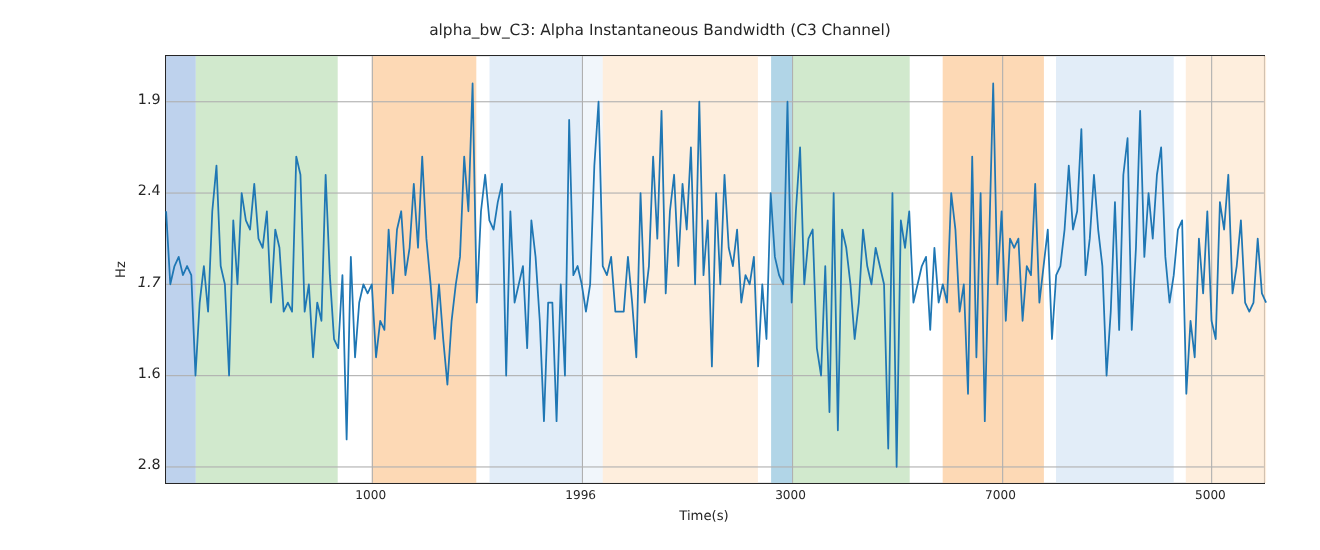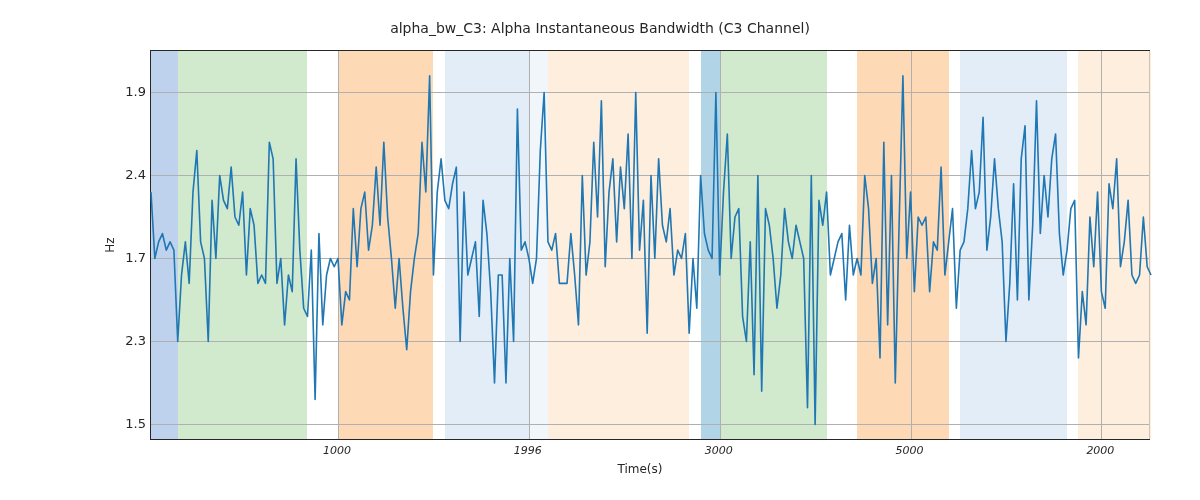--- a/index.html
+++ b/index.html
@@ -54,21 +54,20 @@
     font-size: 13px;
     text-align: right;
     width: 50px;
   }
   .tick-label-x {
     position: absolute;
     top: 444px;
     transform: translateX(-50%);
     font-size: 11px;
     text-align: center;
-    font-style: italic;
   }
   .xlabel {
     position: absolute;
     top: 462px;
     left: 0;
     width: 100%;
     text-align: center;
     font-size: 12px;
     padding-left: 40px;
   }
@@ -128,27 +127,27 @@
         <div class="gridline-v" style="left: 568.702px;"></div>
         <div class="gridline-v" style="left: 759.542px;"></div>
         <div class="gridline-v" style="left: 950.382px;"></div>
       </div>
     <svg class="line-svg">
       <path id="series-path" class="series-path" d="M0.00,141.06 L3.82,207.45 L7.63,190.85 L11.45,182.55 L15.27,199.15 L19.08,190.85 L22.90,199.15 L26.72,290.43 L30.53,224.04 L34.35,190.85 L38.17,232.34 L41.98,141.06 L45.80,99.57 L49.62,190.85 L53.44,207.45 L57.25,290.43 L61.07,149.36 L64.89,207.45 L68.70,124.47 L72.52,149.36 L76.34,157.66 L80.15,116.17 L83.97,165.96 L87.79,174.26 L91.60,141.06 L95.42,224.04 L99.24,157.66 L103.05,174.26 L106.87,232.34 L110.69,224.04 L114.50,232.34 L118.32,91.28 L122.14,107.87 L125.95,232.34 L129.77,207.45 L133.59,273.83 L137.40,224.04 L141.22,240.64 L145.04,107.87 L148.85,199.15 L152.67,257.23 L156.49,265.53 L160.31,199.15 L164.12,348.51 L167.94,182.55 L171.76,273.83 L175.57,224.04 L179.39,207.45 L183.21,215.74 L187.02,207.45 L190.84,273.83 L194.66,240.64 L198.47,248.94 L202.29,157.66 L206.11,215.74 L209.92,157.66 L213.74,141.06 L217.56,199.15 L221.37,174.26 L225.19,116.17 L229.01,174.26 L232.82,91.28 L236.64,165.96 L240.46,207.45 L244.27,257.23 L248.09,207.45 L251.91,257.23 L255.73,298.72 L259.54,240.64 L263.36,207.45 L267.18,182.55 L270.99,91.28 L274.81,141.06 L278.63,24.89 L282.44,224.04 L286.26,141.06 L290.08,107.87 L293.89,149.36 L297.71,157.66 L301.53,132.77 L305.34,116.17 L309.16,290.43 L312.98,141.06 L316.79,224.04 L320.61,207.45 L324.43,190.85 L328.24,265.53 L332.06,149.36 L335.88,182.55 L339.69,240.64 L343.51,331.91 L347.33,224.04 L351.15,224.04 L354.96,331.91 L358.78,207.45 L362.60,290.43 L366.41,58.09 L370.23,199.15 L374.05,190.85 L377.86,207.45 L381.68,232.34 L385.50,207.45 L389.31,99.57 L393.13,41.49 L396.95,190.85 L400.76,199.15 L404.58,182.55 L408.40,232.34 L412.21,232.34 L416.03,232.34 L419.85,182.55 L423.66,224.04 L427.48,273.83 L431.30,124.47 L435.11,224.04 L438.93,190.85 L442.75,91.28 L446.56,165.96 L450.38,49.79 L454.20,215.74 L458.02,141.06 L461.83,107.87 L465.65,190.85 L469.47,116.17 L473.28,157.66 L477.10,82.98 L480.92,207.45 L484.73,41.49 L488.55,199.15 L492.37,149.36 L496.18,282.13 L500.00,124.47 L503.82,207.45 L507.63,107.87 L511.45,174.26 L515.27,190.85 L519.08,157.66 L522.90,224.04 L526.72,199.15 L530.53,207.45 L534.35,182.55 L538.17,282.13 L541.98,207.45 L545.80,257.23 L549.62,124.47 L553.44,182.55 L557.25,199.15 L561.07,207.45 L564.89,41.49 L568.70,224.04 L572.52,141.06 L576.34,82.98 L580.15,207.45 L583.97,165.96 L587.79,157.66 L591.60,265.53 L595.42,290.43 L599.24,190.85 L603.05,323.62 L606.87,124.47 L610.69,340.21 L614.50,157.66 L618.32,174.26 L622.14,207.45 L625.95,257.23 L629.77,224.04 L633.59,157.66 L637.40,190.85 L641.22,207.45 L645.04,174.26 L648.85,190.85 L652.67,207.45 L656.49,356.81 L660.31,124.47 L664.12,373.40 L667.94,149.36 L671.76,174.26 L675.57,141.06 L679.39,224.04 L683.21,207.45 L687.02,190.85 L690.84,182.55 L694.66,248.94 L698.47,174.26 L702.29,224.04 L706.11,207.45 L709.92,224.04 L713.74,124.47 L717.56,157.66 L721.37,232.34 L725.19,207.45 L729.01,307.02 L732.82,91.28 L736.64,273.83 L740.46,124.47 L744.27,331.91 L748.09,174.26 L751.91,24.89 L755.73,207.45 L759.54,141.06 L763.36,240.64 L767.18,165.96 L770.99,174.26 L774.81,165.96 L778.63,240.64 L782.44,190.85 L786.26,199.15 L790.08,116.17 L793.89,224.04 L797.71,190.85 L801.53,157.66 L805.34,257.23 L809.16,199.15 L812.98,190.85 L816.79,157.66 L820.61,99.57 L824.43,157.66 L828.24,141.06 L832.06,66.38 L835.88,199.15 L839.69,165.96 L843.51,107.87 L847.33,157.66 L851.15,190.85 L854.96,290.43 L858.78,232.34 L862.60,132.77 L866.41,248.94 L870.23,107.87 L874.05,74.68 L877.86,248.94 L881.68,174.26 L885.50,49.79 L889.31,182.55 L893.13,124.47 L896.95,165.96 L900.76,107.87 L904.58,82.98 L908.40,182.55 L912.21,224.04 L916.03,199.15 L919.85,157.66 L923.66,149.36 L927.48,307.02 L931.30,240.64 L935.11,273.83 L938.93,165.96 L942.75,215.74 L946.56,141.06 L950.38,240.64 L954.20,257.23 L958.02,132.77 L961.83,157.66 L965.65,107.87 L969.47,215.74 L973.28,190.85 L977.10,149.36 L980.92,224.04 L984.73,232.34 L988.55,224.04 L992.37,165.96 L996.18,215.74 L1000.00,224.04 "></path>
     </svg>
   </div>
 
   <div id="yticks-container">
-      <div class="tick-label-y" style="top: 423.404px;">1.5</div>
-      <div class="tick-label-y" style="top: 340.426px;">2.3</div>
-      <div class="tick-label-y" style="top: 257.447px;">1.7</div>
+      <div class="tick-label-y" style="top: 423.404px;">2.8</div>
+      <div class="tick-label-y" style="top: 340.426px;">1.6</div>
+      <div class="tick-label-y" style="top: 257.447px; font-style: italic;">1.7</div>
       <div class="tick-label-y" style="top: 174.468px;">2.4</div>
       <div class="tick-label-y" style="top: 91.4894px;">1.9</div>
     </div>
   <div id="xticks-container">
       <div class="tick-label-x" style="left: 337.023px;">1000</div>
       <div class="tick-label-x" style="left: 527.863px;">1996</div>
       <div class="tick-label-x" style="left: 718.702px;">3000</div>
-      <div class="tick-label-x" style="left: 909.542px;">5000</div>
-      <div class="tick-label-x" style="left: 1100.38px;">2000</div>
+      <div class="tick-label-x" style="left: 909.542px;">7000</div>
+      <div class="tick-label-x" style="left: 1100.38px;">5000</div>
     </div>
 
 </div>
 
 </body></html>

